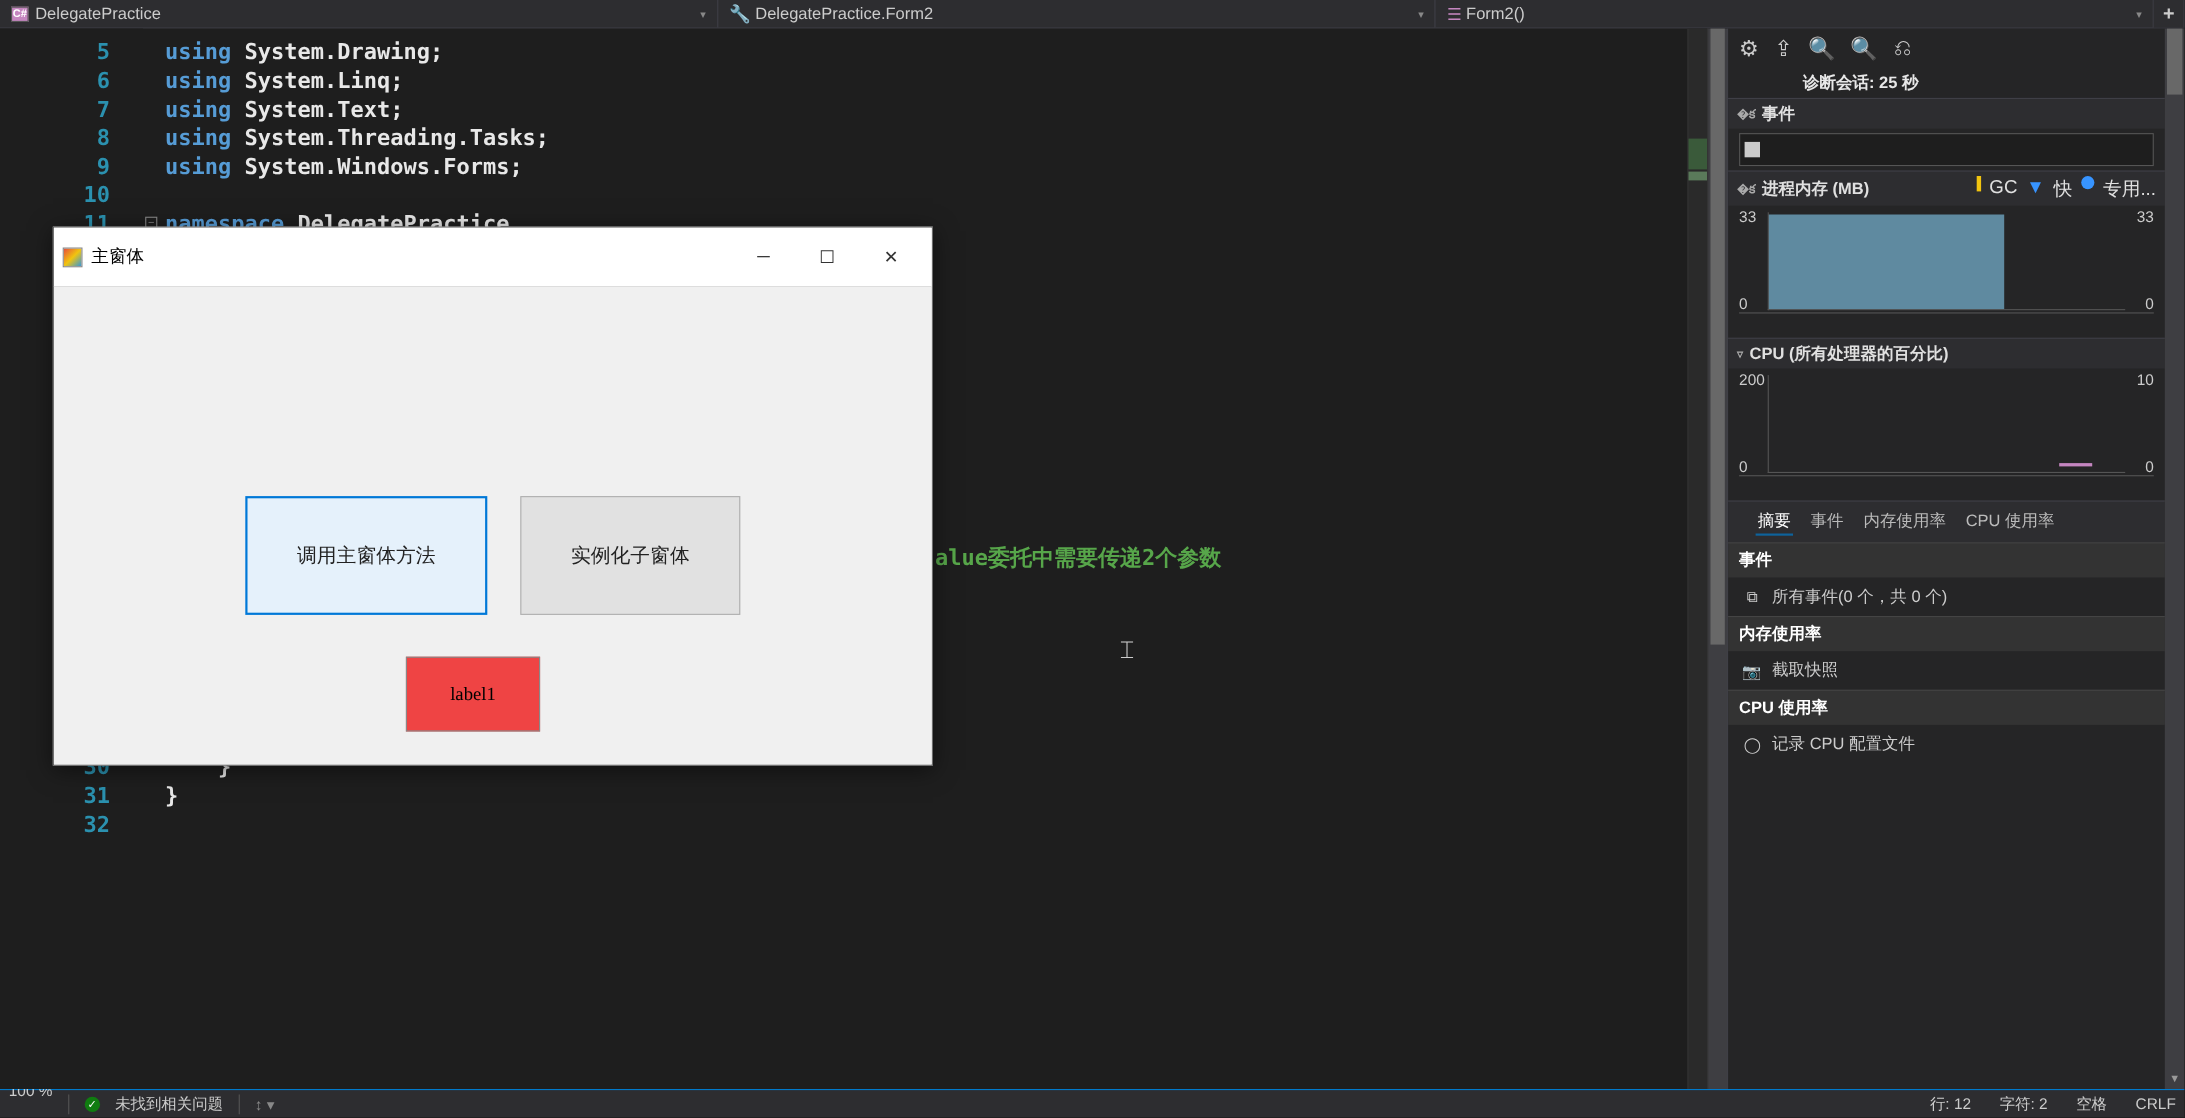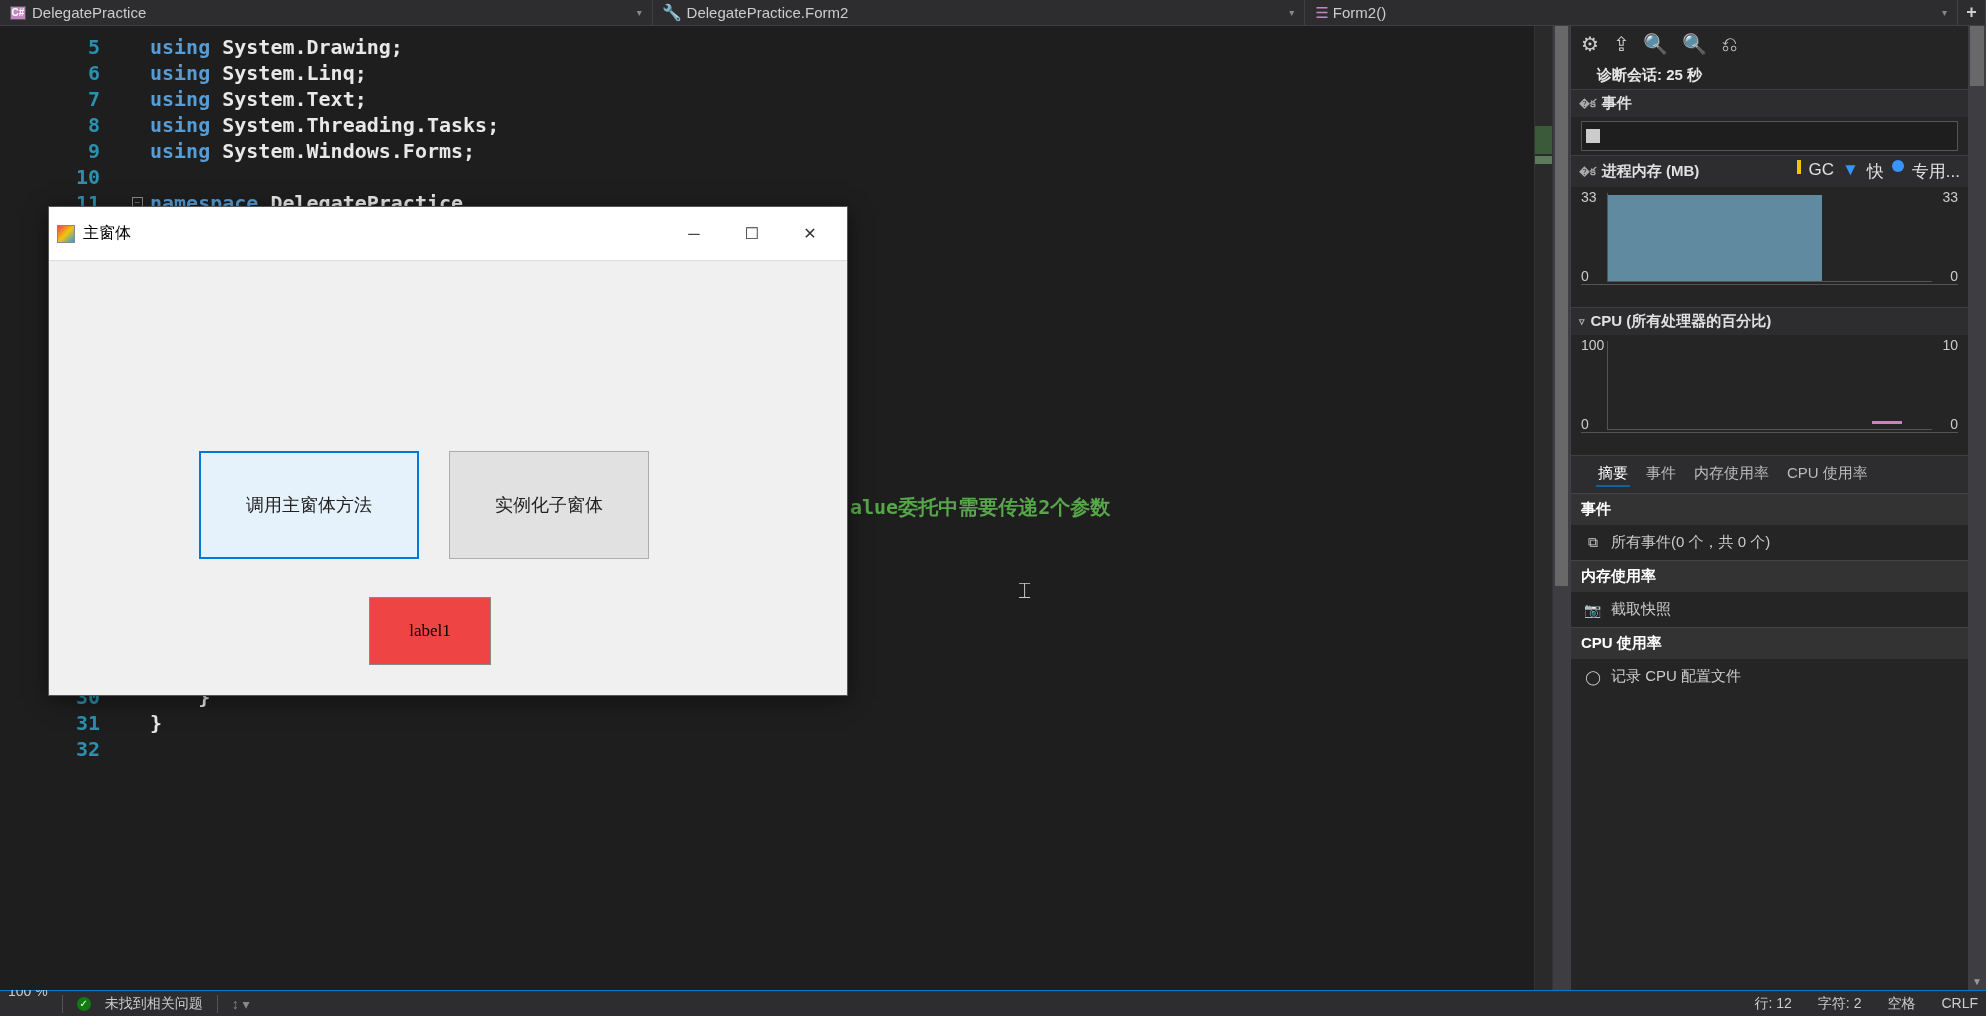--- a/index.html
+++ b/index.html
@@ -80,21 +80,21 @@
     color:#000;
   }
   .form-icon { width:18px;height:18px; margin-right:8px; display:inline-block; background:linear-gradient(135deg,#e74c3c 0%,#f1c40f 50%,#3498db 100%); border:1px solid #888;}
   .form-title { flex:1; font-size:16px;}
   .form-btns { display:flex; gap:0;}
   .form-btns div { width:58px; height:36px; display:flex;align-items:center;justify-content:center; font-size:16px; color:#333; cursor:pointer;}
   .form-body { flex:1; position:relative; background:#f0f0f0; }
   .wf-btn {
     position:absolute; background:#e1e1e1; border:1px solid #adadad;
     display:flex;align-items:center;justify-content:center;
-    font-size:18px; color:#222; cursor:pointer;
+    font-size:18px; color:#222; cursor:pointer;margin-left:24px;
   }
   .wf-btn.primary { border:2px solid #0078d7; background:#e5f1fb;}
   .wf-label {
     position:absolute; border:1px solid #888; background:#ef4444;
     display:flex;align-items:center;justify-content:center;
     font-family:"SimSun",serif; font-size:17px; color:#000;
   }
   
   .diag {
     width:416px; background:#252526; border-left:1px solid #3f3f46;
@@ -105,21 +105,21 @@
     position:absolute; right:0; top:0; bottom:0; width:18px;
     background:#3e3e42;
   }
   .diag-right-scroll-thumb { position:absolute; top:0; left:2px; right:2px; height:60px; background:#686868;}
   .diag-right-arrow { position:absolute; left:0; right:0; height:18px; display:flex;align-items:center;justify-content:center; color:#999; font-size:10px;}
   .diag-right-arrow.up { top:0;}
   .diag-right-arrow.dn { bottom:0;}
   .diag-inner { margin-right:18px; display:flex; flex-direction:column; height:100%;}
   .diag-tools { height:36px; display:flex; align-items:center; gap:14px; padding:0 10px;}
   .diag-tools span { font-size:20px; color:#ccc; cursor:pointer;}
-  .diag-session { padding:4px 26px; font-weight:bold; color:#e8e8e8;}
+  .diag-session { padding:4px 26px; font-weight:bold; color:#e8e8e8;margin-left:42px;}
   .diag-timeline { height:30px; position:relative; margin:0 10px;}
   .diag-timeline .tick { position:absolute; top:0; width:2px; height:28px; background:#e8e8e8;}
   .diag-timeline .lbl { position:absolute; top:4px; color:#ccc; font-size:14px;}
   .section-hd {
     background:#2d2d30; padding:4px 8px; display:flex;align-items:center; gap:4px;
     color:#e0e0e0; font-weight:bold; border-top:1px solid #3f3f46;
   }
   .section-hd .tri { font-size:11px; color:#aaa; margin-right:2px;}
   .evt-row { height:30px; margin:4px 10px; border:1px solid #555; background:#1e1e1e; display:flex;align-items:center; padding:0 4px;}
   .evt-row .stop { width:14px;height:14px; background:#ccc; margin-right:4px;}
@@ -261,21 +261,21 @@
         <div class="plot">
             <div class="mem-fill"></div>
           </div>
       </div>
 
       <div class="section-hd">
         <span class="tri">▿</span>
         <span>CPU (所有处理器的百分比)</span>
       </div>
       <div class="chart">
-        <div class="yl" style="top:0">100</div>
+        <div class="yl" style="top:0">200</div>
         <div class="yl" style="bottom:0">0</div>
         <div class="yr" style="top:0">10</div>
         <div class="yr" style="bottom:0">0</div>
         <div class="plot">
             <div class="cpu-line"></div>
           </div>
       </div>
 
       <div class="diag-tabs">
         <div class="diag-tab active">摘要</div>

